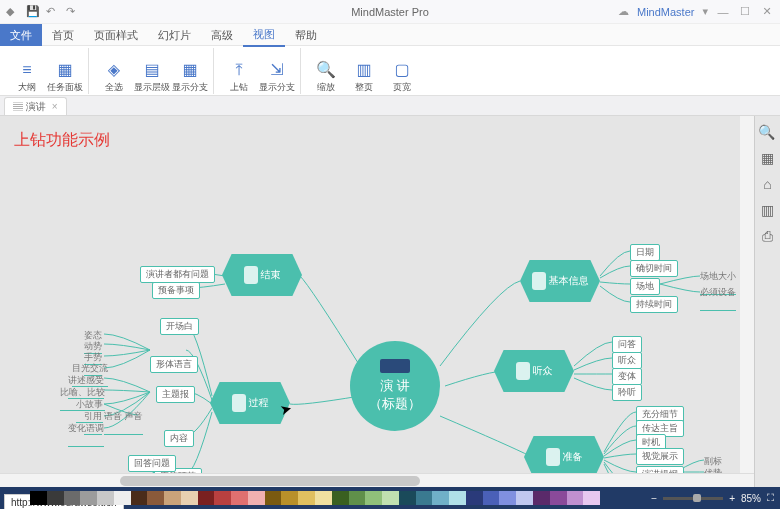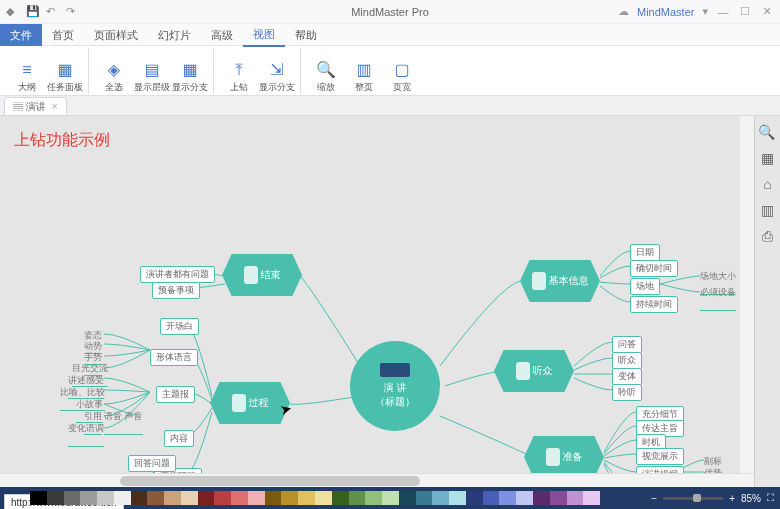--- a/index.html
+++ b/index.html
@@ -21,21 +21,21 @@
 .rbtn .ic{width:22px;height:22px;display:flex;align-items:center;justify-content:center;color:#4a78c9;font-size:16px}
 .rbtn .lbl{font-size:9px;color:#555;white-space:nowrap}
 .doctabs{height:20px;background:#f0f0f2;display:flex;align-items:flex-end;border-bottom:1px solid #d8d8d8;padding-left:4px}
 .doctab{height:18px;line-height:18px;background:#fff;border:1px solid #d8d8d8;border-bottom:none;padding:0 8px;font-size:10px;color:#666;border-radius:3px 3px 0 0}
 .doctab .x{margin-left:6px;color:#aaa}
 .canvaswrap{position:relative;height:371px;background:#e5e5e5}
 .sidepanel{position:absolute;right:0;top:0;width:26px;height:100%;background:#e6e6e6;display:flex;flex-direction:column;align-items:center;gap:10px;padding-top:8px;border-left:1px solid #ccc}
 .sidepanel span{font-size:14px;color:#666}
 .canvas{position:absolute;left:0;top:0;right:26px;bottom:14px;overflow:hidden}
 .redtitle{position:absolute;left:14px;top:14px;color:#e53935;font-size:16px;font-weight:500}
-.central{position:absolute;left:350px;top:225px;width:90px;height:90px;border-radius:50%;background:#4bbfad;display:flex;flex-direction:column;align-items:center;justify-content:center;color:#fff;font-size:10px}
+.central{position:absolute;left:350px;top:225px;width:90px;height:90px;border-radius:50%;background:#4bbfad;display:flex;flex-direction:column;align-items:center;justify-content:center;color:#fff;font-size:13px}
 .central .desk{width:30px;height:14px;background:#2a4a7a;margin-bottom:4px;border-radius:2px}
 .hex{position:absolute;width:80px;height:42px;background:#4bbfad;clip-path:polygon(12% 0,88% 0,100% 50%,88% 100%,12% 100%,0 50%);display:flex;align-items:center;justify-content:center;color:#fff;font-size:10px;gap:3px}
 .hex .fig{width:14px;height:18px;background:#fff;border-radius:3px;opacity:.8}
 .hex.sel{outline:1px dashed #4a78c9;outline-offset:2px}
 .snode{position:absolute;padding:1px 5px;border:1px solid #4bbfad;background:#fff;border-radius:2px;font-size:9px;color:#666;white-space:nowrap}
 .leaf{position:absolute;font-size:9px;color:#777;white-space:nowrap;border-bottom:1px solid #4bbfad;padding-bottom:11px}
 svg.links{position:absolute;left:0;top:0;width:100%;height:100%;pointer-events:none}
 svg.links path{fill:none;stroke:#4bbfad;stroke-width:1}
 .hscroll{position:absolute;left:0;right:26px;bottom:0;height:14px;background:#f3f3f3;border-top:1px solid #ddd}
 .hscroll .thumb{position:absolute;left:120px;top:2px;width:300px;height:10px;background:#c8c8c8;border-radius:5px}
@@ -212,21 +212,21 @@
         <span>听众</span>
       </div>
   <div class="hex" style="left:524px;top:320px">
         <span class="fig"></span>
         <span>准备</span>
       </div>
 
   <div class="snode" style="left:140px;top:150px">演讲者都有问题</div>
   <div class="snode" style="left:152px;top:166px">预备事项</div>
   <div class="snode" style="left:160px;top:202px">开场白</div>
-  <div class="snode" style="left:150px;top:233px">形体语言</div>
+  <div class="snode" style="left:150px;top:240px">形体语言</div>
   <div class="snode" style="left:156px;top:270px">主题报</div>
   <div class="snode" style="left:164px;top:314px">内容</div>
   <div class="snode" style="left:154px;top:352px">应答环节</div>
   <div class="snode" style="left:128px;top:339px">回答问题</div>
 
   <div class="leaf" style="left:84px;top:213px">姿态</div>
   <div class="leaf" style="left:84px;top:224px">动势</div>
   <div class="leaf" style="left:84px;top:235px">手势</div>
   <div class="leaf" style="left:72px;top:246px">目光交流</div>
   <div class="leaf" style="left:68px;top:258px">讲述感受</div>

